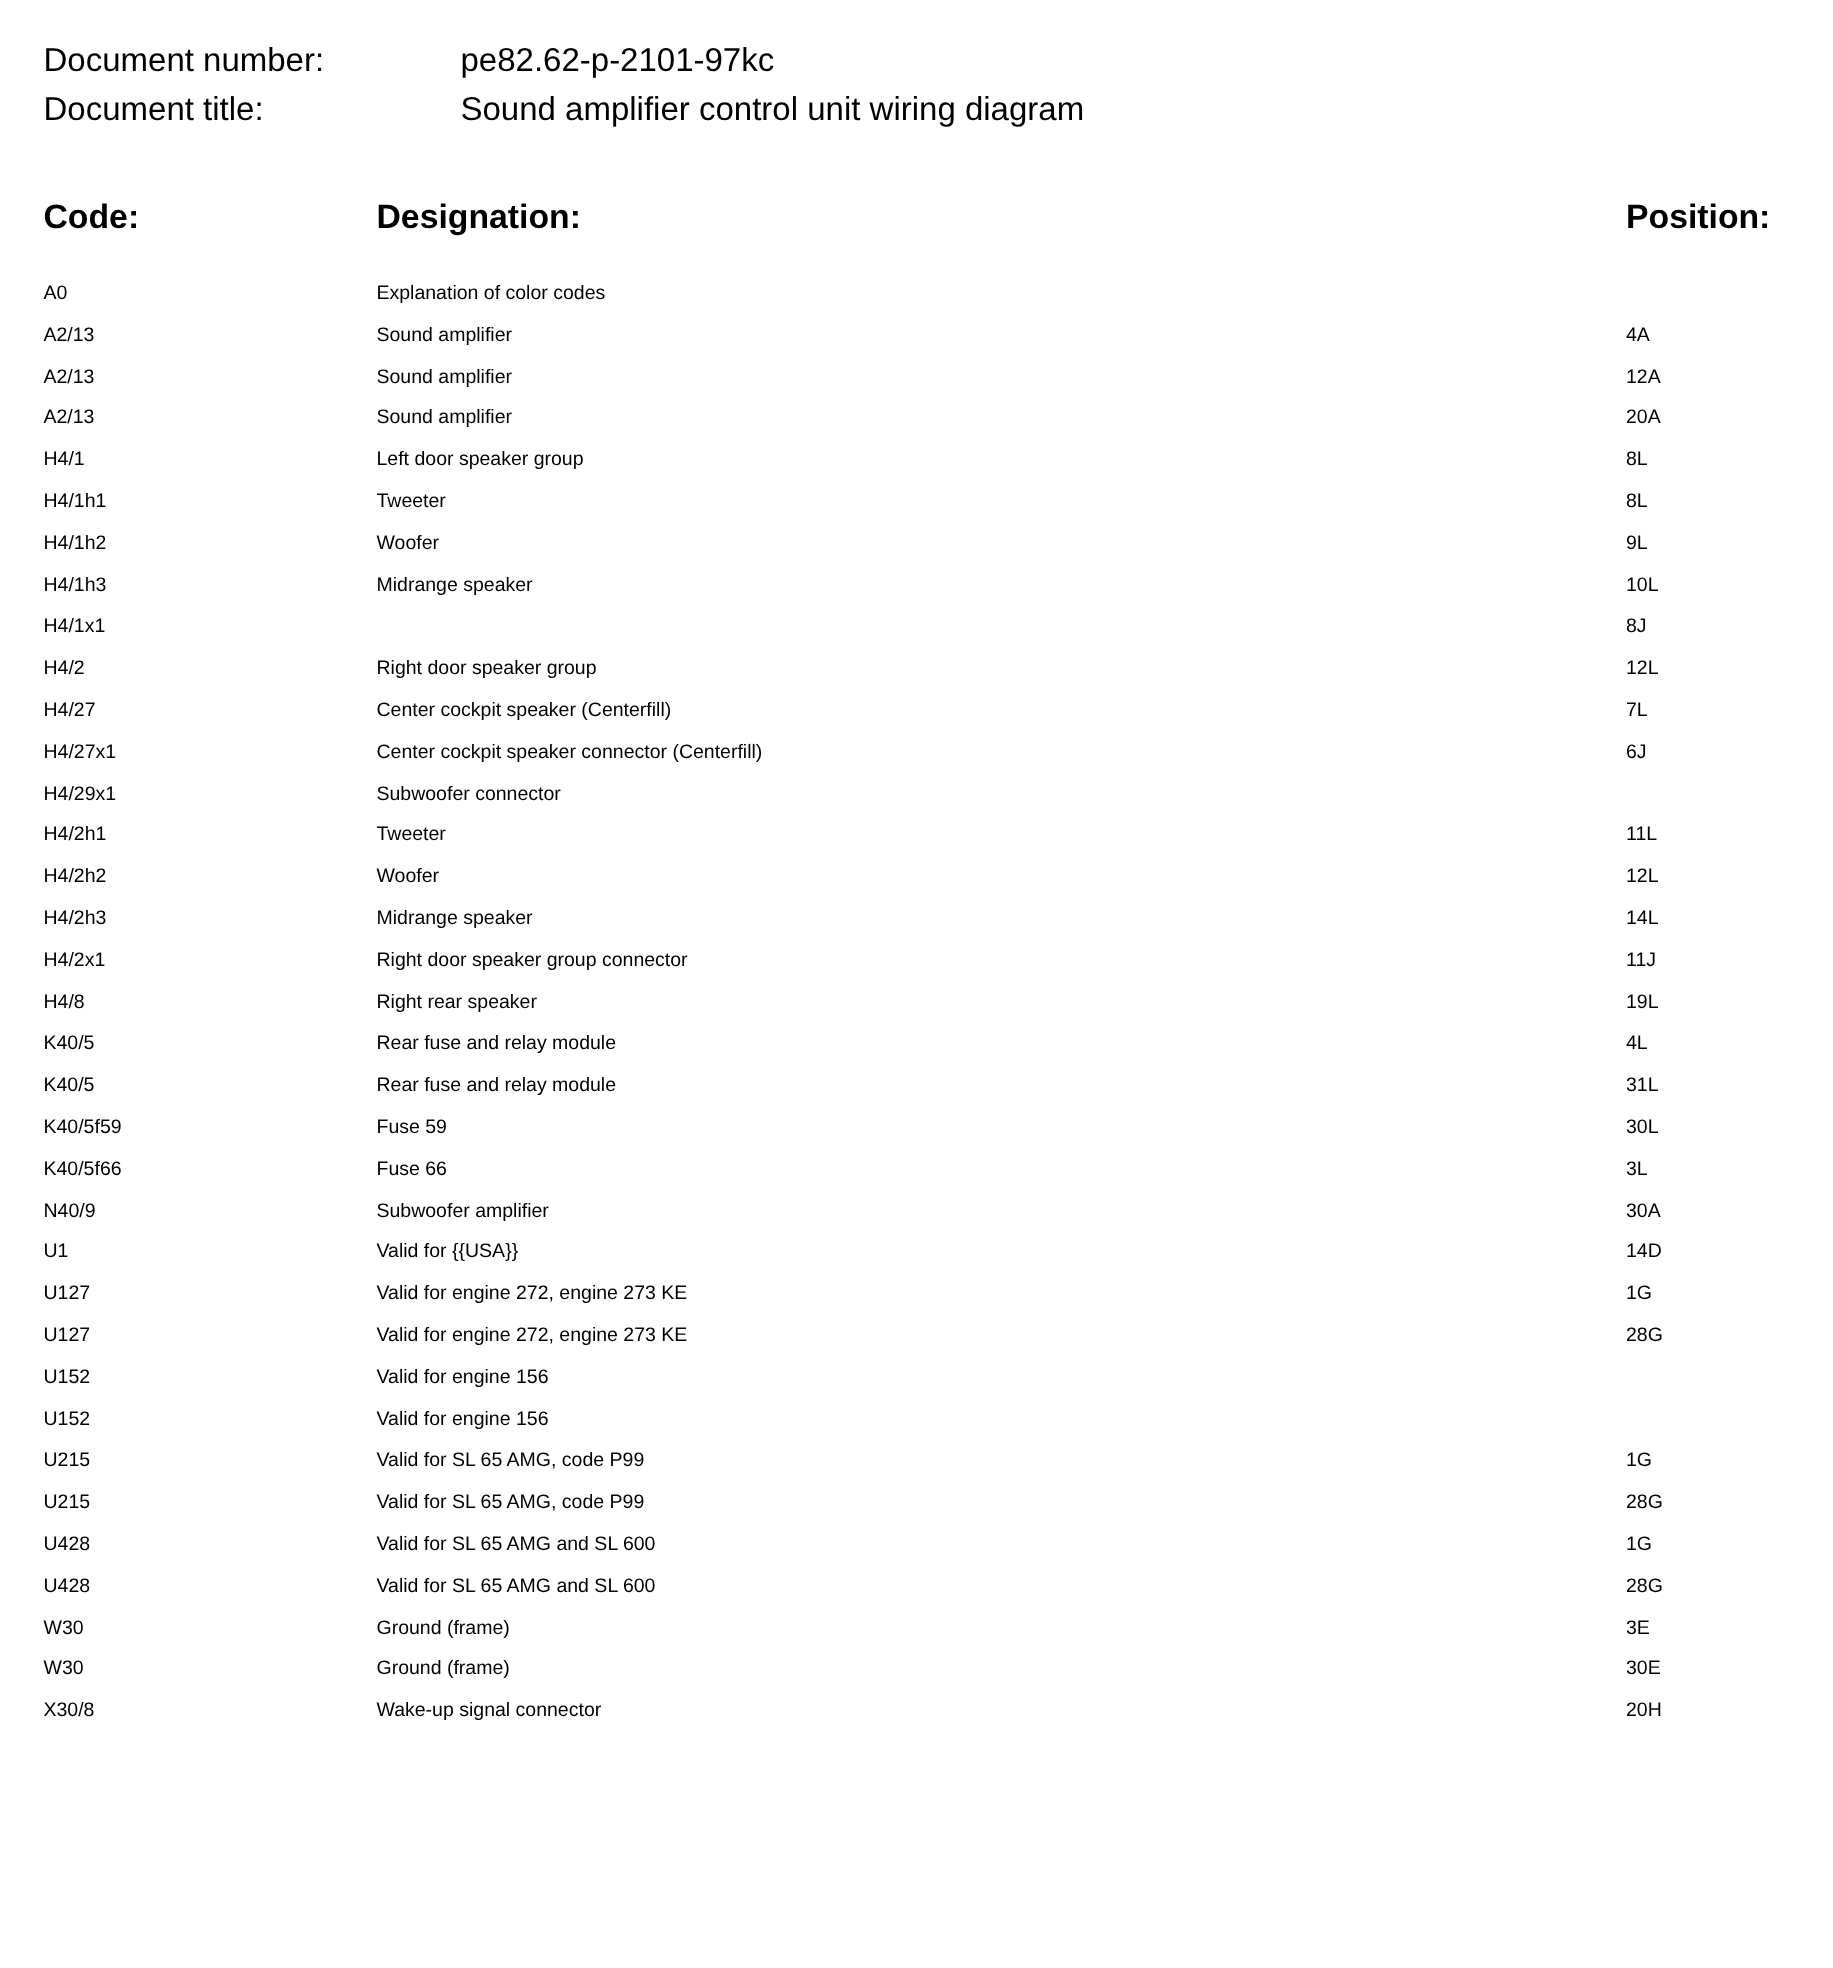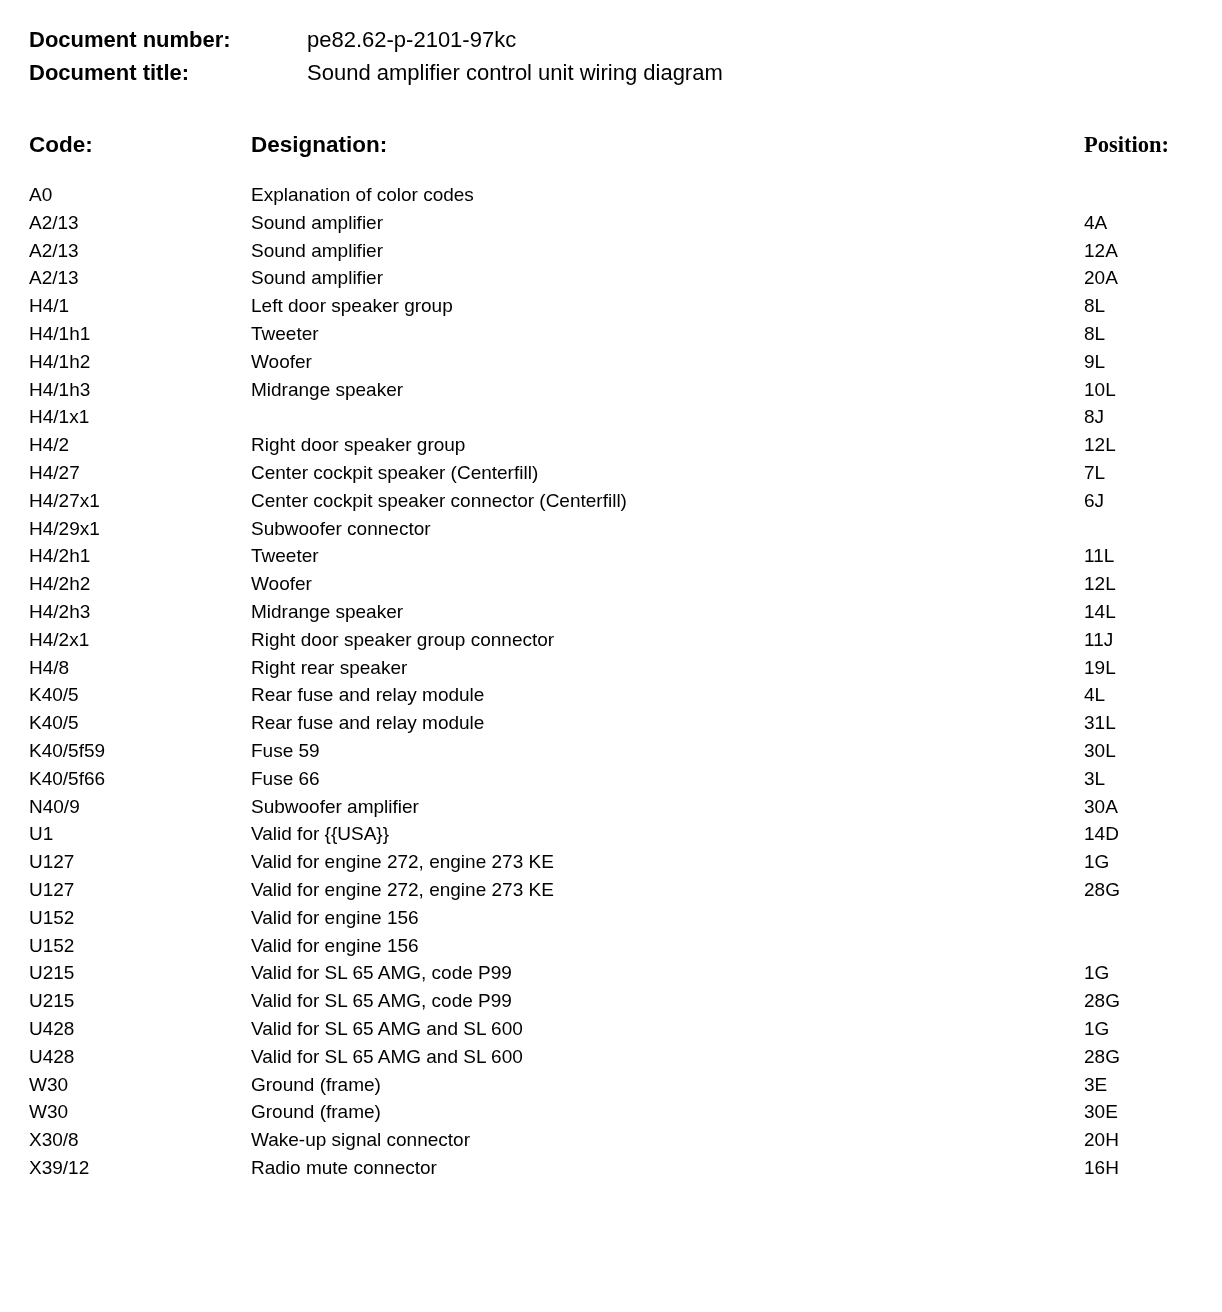--- a/index.html
+++ b/index.html
@@ -18,21 +18,21 @@
   .meta-row {
     position: absolute;
     left: 29px;
     height: 26px;
     line-height: 26px;
     white-space: nowrap;
   }
   .meta-label {
     position: absolute;
     left: 0;
-    font-weight: bold;
+    font-weight: normal;
     font-size: 22px;
   }
   .meta-value {
     position: absolute;
     left: 278px;
     font-size: 22px;
   }
   #meta-number { top: 27px; }
   #meta-title  { top: 60px; }
 
@@ -40,33 +40,33 @@
     position: absolute;
     top: 131px;
     height: 28px;
     line-height: 28px;
     font-weight: bold;
     font-size: 22.5px;
     white-space: nowrap;
   }
   .col-code { left: 29px; }
   .col-desig { left: 251px; }
-  .col-pos { left: 1084px; font-family: Liberation Serif, serif; }
+  .col-pos { left: 1084px; }
 
   #rows {
     position: absolute;
     top: 181px;
     left: 0;
     width: 1222px;
   }
   .row {
     position: relative;
     height: 27.8px;
     line-height: 27.8px;
-    font-size: 19px;
+    font-size: 13px;
     white-space: nowrap;
   }
   .row span {
     position: absolute;
     top: 0;
   }
   .row .c-code { left: 29px; }
   .row .c-desig { left: 251px; }
   .row .c-pos { left: 1084px; }
 </style>
@@ -254,18 +254,13 @@
     <div class="row">
       <span class="c-code">W30</span>
       <span class="c-desig">Ground (frame)</span>
       <span class="c-pos">30E</span>
     </div>
     <div class="row">
       <span class="c-code">X30/8</span>
       <span class="c-desig">Wake-up signal connector</span>
       <span class="c-pos">20H</span>
     </div>
-    <div class="row">
-      <span class="c-code">X39/12</span>
-      <span class="c-desig">Radio mute connector</span>
-      <span class="c-pos">16H</span>
-    </div>
   </div>
 
 </body></html>

